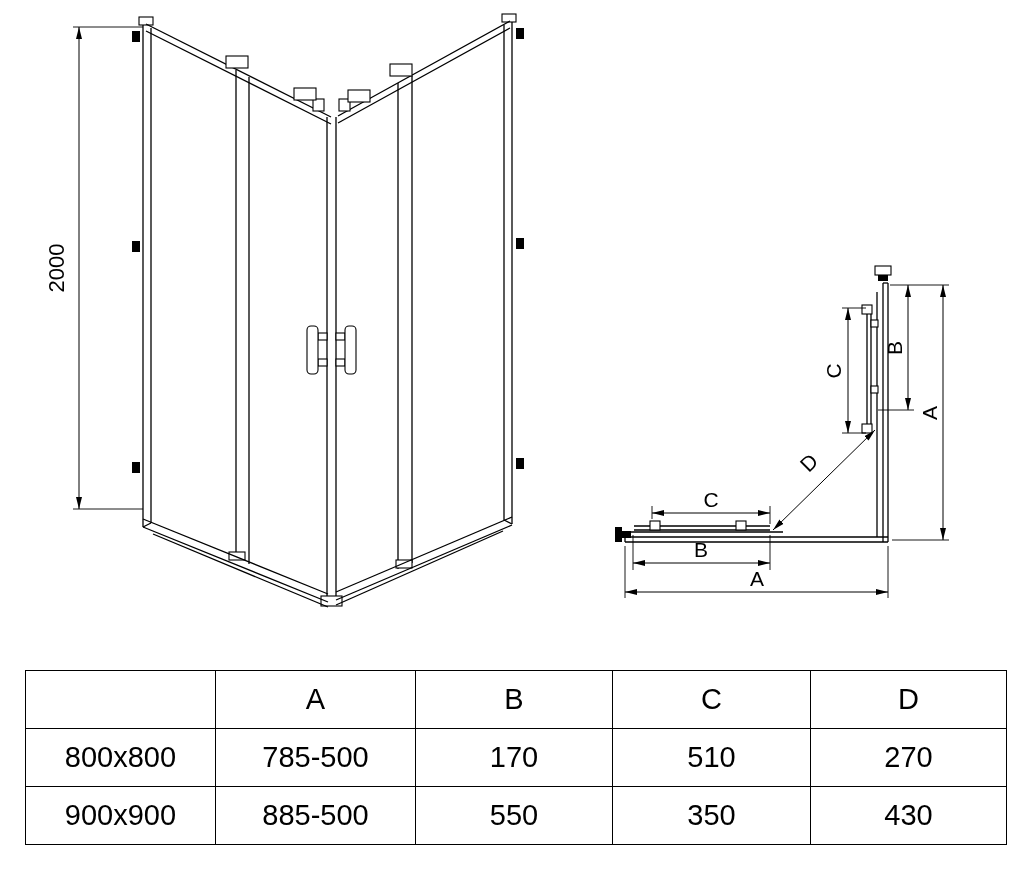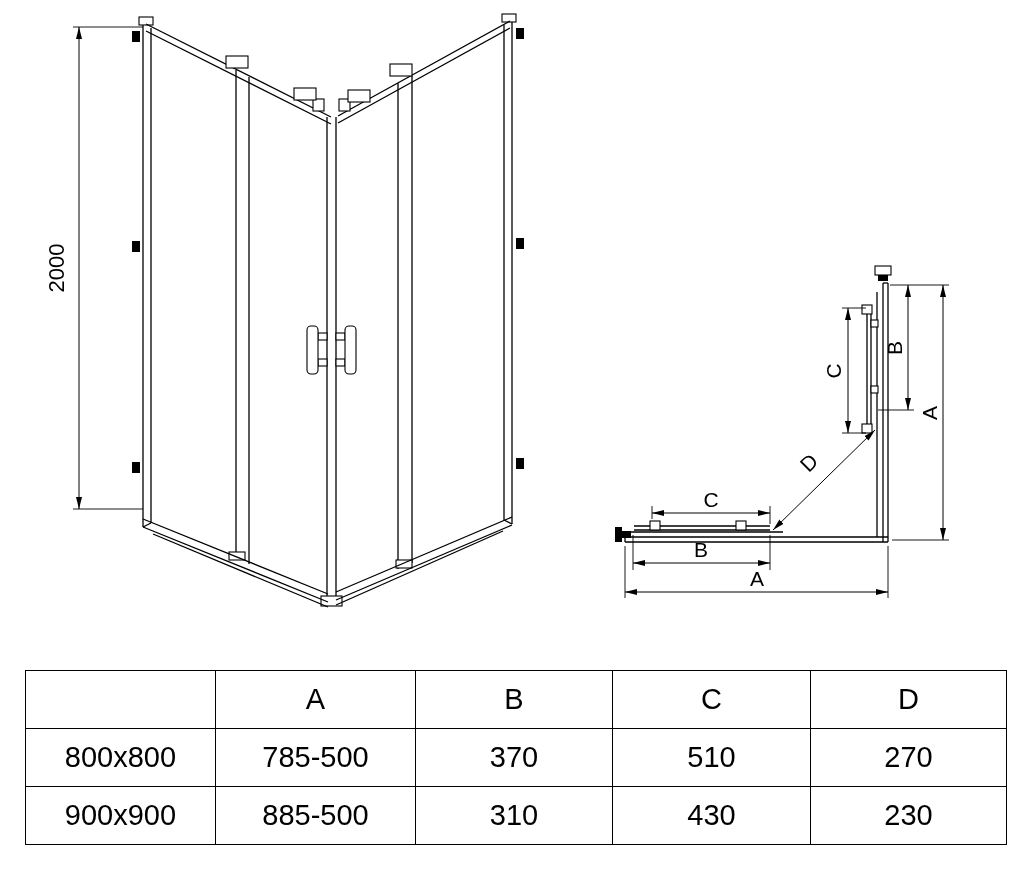--- a/index.html
+++ b/index.html
@@ -239,25 +239,25 @@
       <th>A</th>
       <th>B</th>
       <th>C</th>
       <th>D</th>
     </tr>
   </thead>
   <tbody>
     <tr>
       <td>800x800</td>
       <td>785-500</td>
-      <td>370</td>
+      <td>170</td>
       <td>510</td>
       <td>270</td>
     </tr>
     <tr>
       <td>900x900</td>
       <td>885-500</td>
-      <td>310</td>
+      <td>550</td>
+      <td>350</td>
       <td>430</td>
-      <td>230</td>
     </tr>
   </tbody>
 </table>
 
 </body></html>

